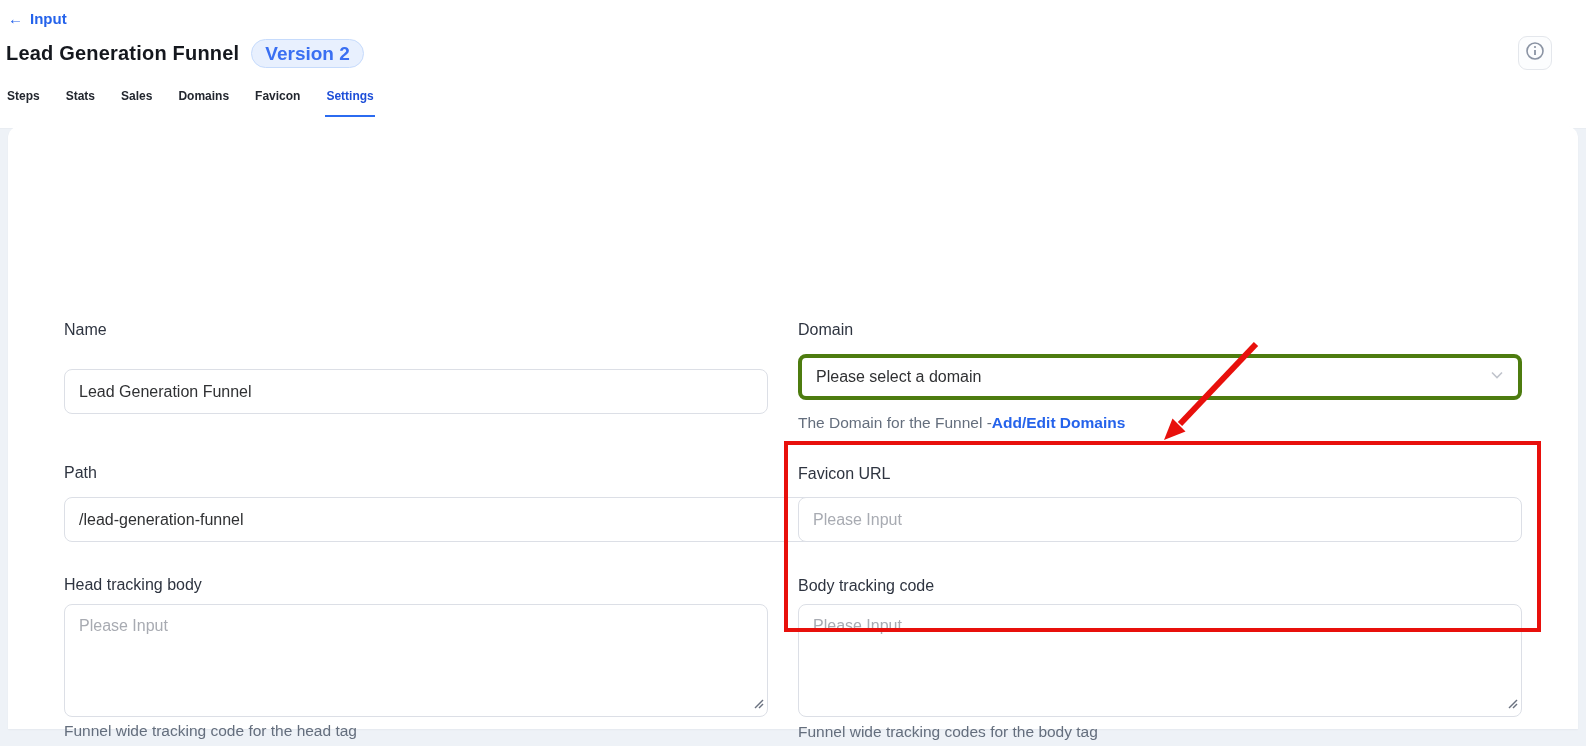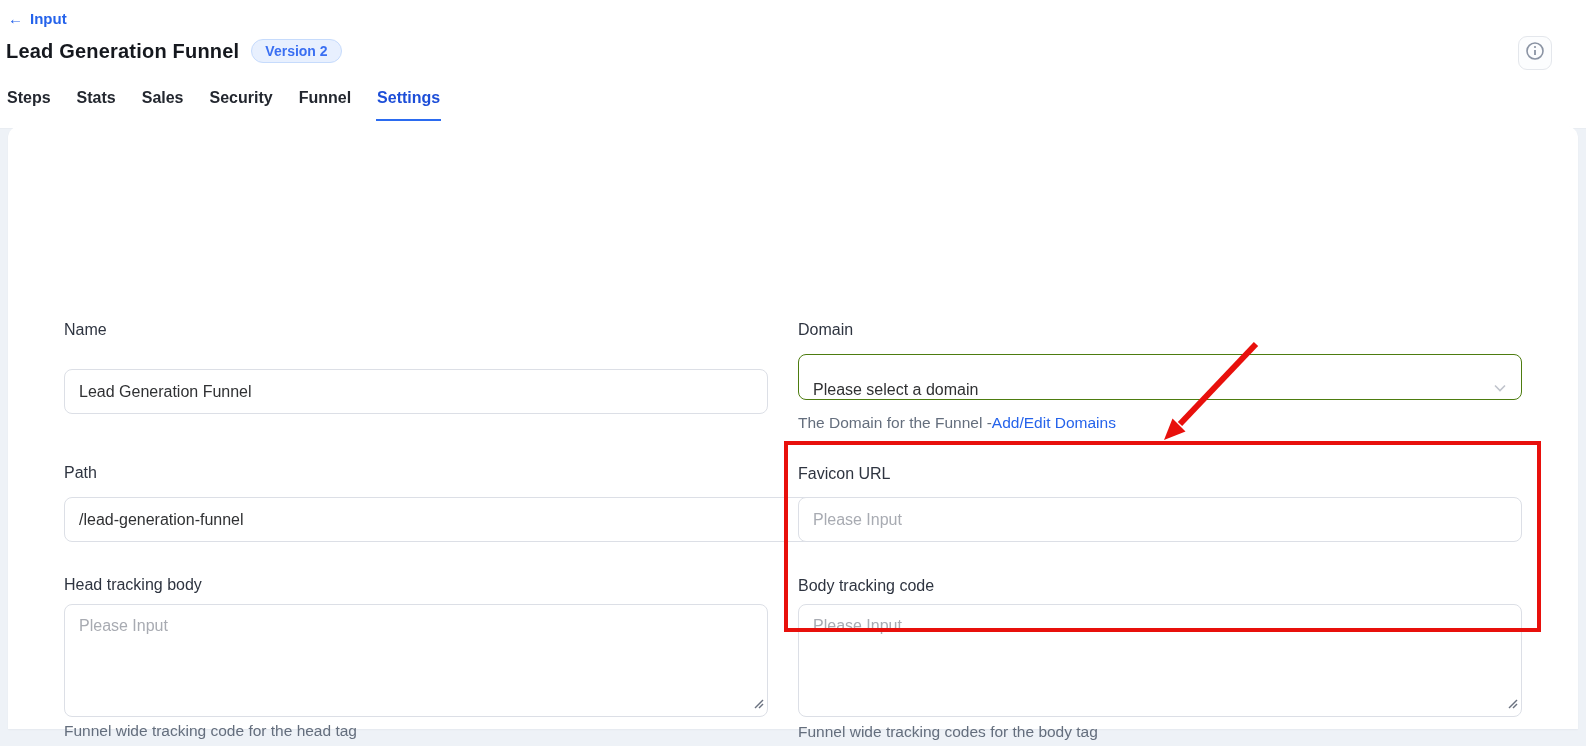--- a/index.html
+++ b/index.html
@@ -17,35 +17,35 @@
     background: #ffffff; border-bottom: 1px solid #e9edf2;
   }
   .back-link {
     position: absolute; top: 10px; left: 8px;
     color: #2563eb; font-size: 15px; font-weight: 600;
     cursor: pointer; display: flex; align-items: center; gap: 7px;
   }
   .page-title-row { position: absolute; top: 39px; left: 6px; display: flex; align-items: center; gap: 12px; }
   .page-title { font-size: 20px; font-weight: 700; color: #15181e; letter-spacing: .2px; }
   .version-badge {
-    font-size: 14px; font-weight: 600; color: #3a6ff2;
+    font-size: 19px; font-weight: 600; color: #3a6ff2;
     background: #e8f0fe; border: 1px solid #c6dbfc;
     border-radius: 999px; padding: 4px 13px; line-height: 1;
   }
   .info-button {
     position: absolute; top: 36px; left: 1518px; width: 34px; height: 34px;
     border: 1px solid #e4e7ec; border-radius: 9px; background: #fcfdfe;
     display: flex; align-items: center; justify-content: center; cursor: pointer;
   }
   .tabs {
     position: absolute; left: 6px; top: 87px; height: 42px;
     display: flex; gap: 24px; align-items: flex-start;
   }
   .tab {
-    font-size: 16px; font-weight: 600; color: #23272f;
+    font-size: 12px; font-weight: 600; color: #23272f;
     padding: 2px 1px 12px 1px; cursor: pointer; border-bottom: 2px solid transparent;
   }
   .tab.active { color: #1d4ed8; border-bottom-color: #2b6bf0; }
 
   
   .card {
     position: absolute; left: 8px; top: 126px; width: 1570px; height: 603px;
     background: #ffffff; border-radius: 12px 12px 0 0;
     box-shadow: 0 1px 2px rgba(20,30,50,.04);
   }
@@ -55,38 +55,38 @@
   }
   .text-input {
     position: absolute; height: 45px;
     border: 1px solid #dcdfe6; border-radius: 8px; background: #fff;
     font-family: "Liberation Sans", sans-serif;
     font-size: 16px; color: #303133; padding: 0 14px; outline: none; width: 704px;
   }
   .text-input::placeholder { color: #a8abb2; }
   .select-box {
     position: absolute; height: 45px;
-    border: 1px solid #4d7c0f; border-radius: 8px; background: #fff;
-    display: flex; align-items: flex-end; justify-content: space-between;
+    border: 4px solid #4d7c0f; border-radius: 8px; background: #fff;
+    display: flex; align-items: center; justify-content: space-between;
     padding: 0 14px; cursor: pointer;
   }
   .select-value { font-size: 16px; color: #303133; }
   .textarea-wrap { position: absolute; }
   .code-textarea {
     width: 100%; height: 100%; resize: none; outline: none;
     border: 1px solid #dcdfe6; border-radius: 8px; background: #fff;
     font-family: "Liberation Sans", sans-serif;
     font-size: 16px; color: #303133; padding: 12px 14px;
   }
   .code-textarea::placeholder { color: #a8abb2; }
   .resize-handle { position: absolute; right: 4px; bottom: 4px; }
   .helper-text {
     position: absolute; font-size: 15.5px; color: #646e7d; line-height: 20px;
   }
-  .helper-link { color: #2563eb; font-weight: 400; cursor: pointer; }
+  .helper-link { color: #2563eb; font-weight: 700; cursor: pointer; }
 
   
   .annotation-rect {
     position: absolute; left: 784px; top: 441px; width: 757px; height: 191px;
     border: 4px solid #e8100c; pointer-events: none; z-index: 20;
   }
   .annotation-arrow {
     position: absolute; left: 0; top: 0; width: 1586px; height: 746px;
     pointer-events: none; z-index: 21;
   }
@@ -111,22 +111,22 @@
           <circle cx="10" cy="10" r="8" fill="none" stroke="#8a93a3" stroke-width="1.6"></circle>
           <line x1="10" y1="9" x2="10" y2="14" stroke="#8a93a3" stroke-width="1.8"></line>
           <circle cx="10" cy="6" r="1.1" fill="#8a93a3"></circle>
         </svg>
       </span>
     </div>
     <div class="tabs">
       <div class="tab">Steps</div>
       <div class="tab">Stats</div>
       <div class="tab">Sales</div>
-      <div class="tab">Security</div>
-      <div class="tab">Funnel</div>
+      <div class="tab">Domains</div>
+      <div class="tab">Favicon</div>
       <div class="tab active">Settings</div>
     </div>
   </div>
 
   <div class="card">
 
     <div class="field-label" style="left:56px; top:194px;">Name</div>
     <input class="text-input" style="left: 56px; top: 243px; width: 704px;" type="text" value="Lead Generation Funnel">
 
     <div class="field-label" style="left:56px; top:337px;">Path</div>

